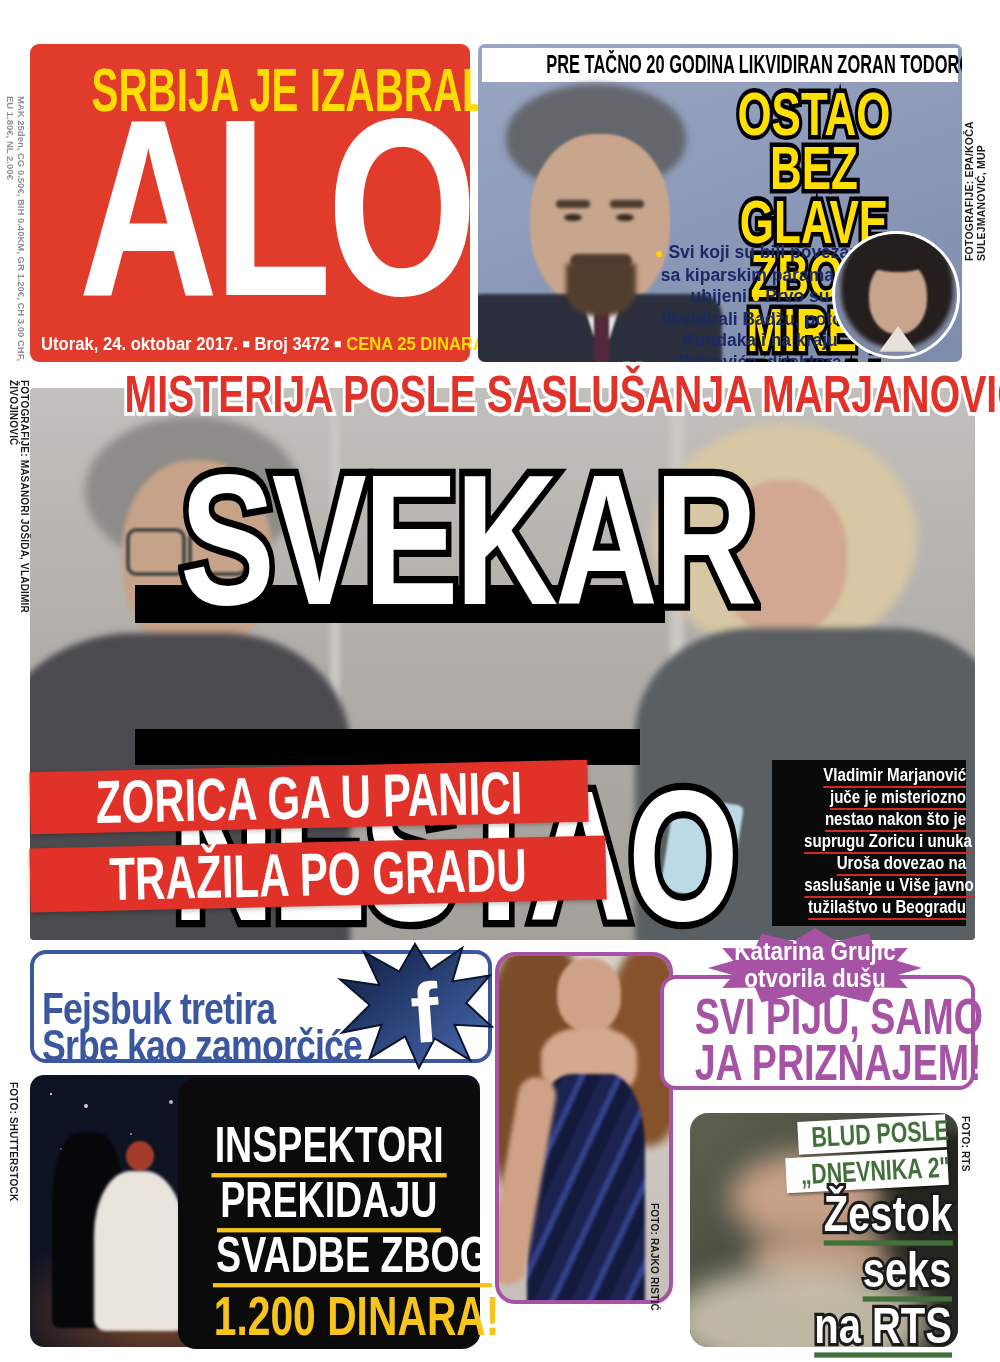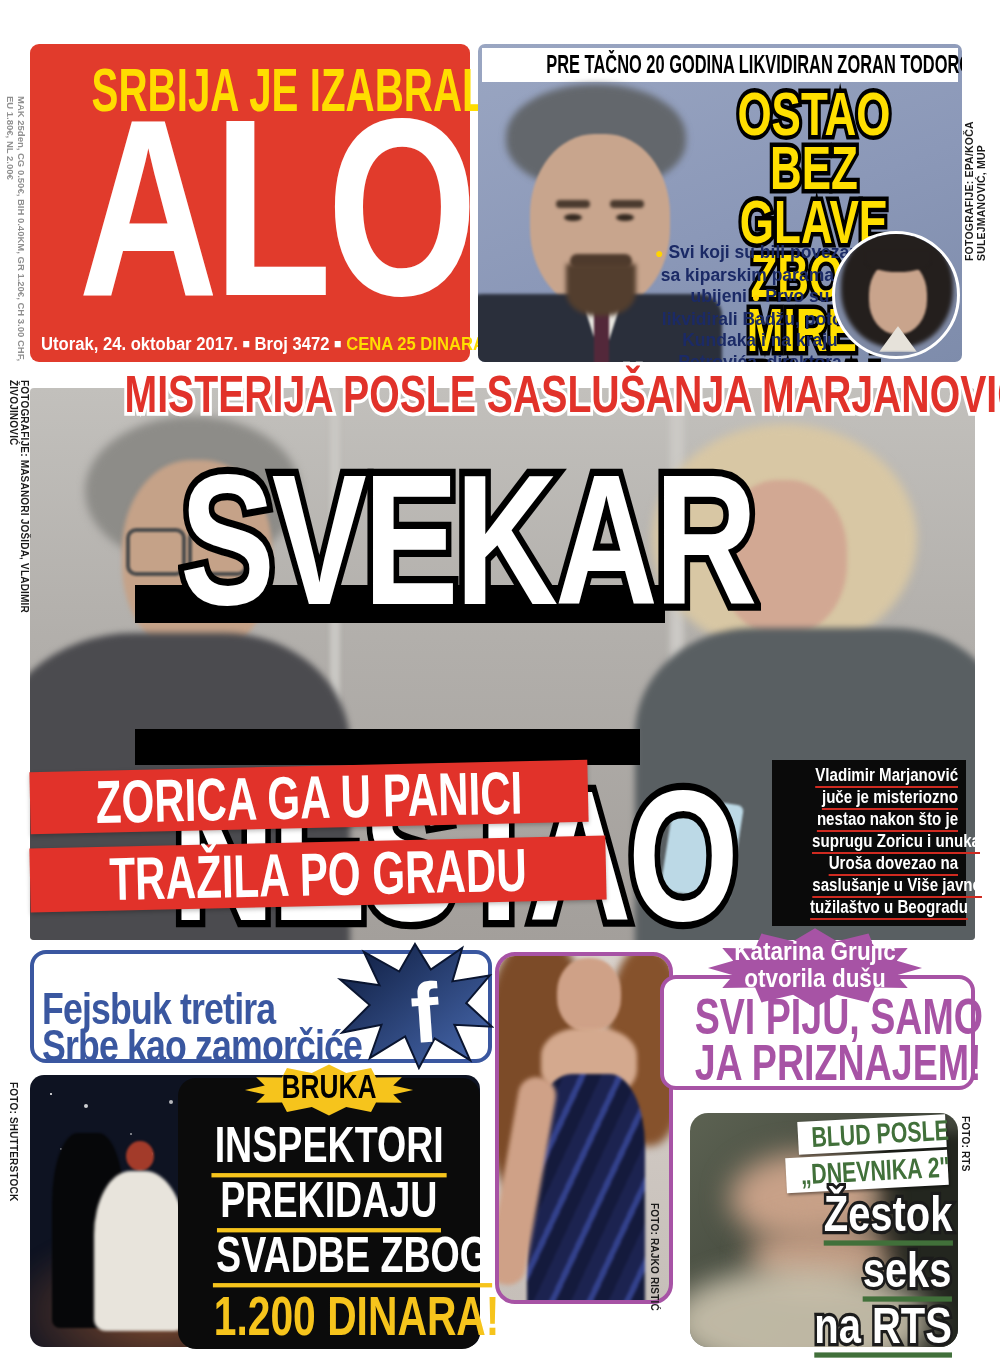--- a/index.html
+++ b/index.html
@@ -95,21 +95,21 @@
   .mega1{left:120px;top:404px;}
   .mega2{left:112px;top:562px;}
 
   .redbar{background:#e1322a;z-index:4;color:#fff;font-weight:700;text-align:center;
           box-shadow:0 2px 4px rgba(0,0,0,.25);}
   .redbar .in{display:block;transform:scale(.78,1.12);transform-origin:center;white-space:nowrap;}
   .redbarA{left:30px;top:766px;width:558px;height:62px;line-height:62px;font-size:54px;transform:rotate(-1.3deg);}
   .redbarB{left:30px;top:842px;width:576px;height:64px;line-height:64px;font-size:54px;transform:rotate(-1.3deg);}
 
   .sidebox{left:772px;top:760px;width:194px;height:166px;background:#0a0a0a;z-index:4;
-           padding:6px 8px;box-sizing:border-box;text-align:right;}
+           padding:6px 0;box-sizing:border-box;text-align:right;}
   .sidebox .ln{display:inline-block;color:#fff;font-size:18px;font-weight:700;line-height:19px;
                border-bottom:2.5px solid #cf2a20;padding-bottom:1px;margin-bottom:0px;
                transform:scale(.84,1);transform-origin:right center;white-space:nowrap;}
 
   
   .fbbox{left:30px;top:950px;width:462px;height:113px;background:#fff;border:4px solid #3a57a0;
          border-radius:16px;box-sizing:border-box;z-index:2;}
   .fb-kicker{left:6px;top:2px;background:#3a57a0;color:#fff;font-size:22px;font-weight:700;
              padding:3px 9px 4px;transform-origin:left top;}
   .fb-kicker-in{display:block;transform:scale(.8,1.1);transform-origin:left center;white-space:nowrap;}
@@ -315,26 +315,20 @@
   <div class="abs wedphoto">
     <div class="wp-stars"></div>
     <div class="wp-glow"></div>
     <div class="wp-groom"></div>
     <div class="wp-bridehair"></div>
     <div class="wp-dress"></div>
   </div>
   <div class="abs shutterstock-credit v-down credit">FOTO: SHUTTERSTOCK</div>
 
   <div class="abs blackbox">
-    <div class="abs badge">
-      <svg width="176" height="60" viewBox="0 0 180 60">
-        <polygon points="176,30 155.7,34.7 164.5,43 138.1,42.7 133,52.5 107.6,47.4 90,56 72.4,47.4 47,52.5 41.9,42.7 15.5,43 24.3,34.7 4,30 24.3,25.3 15.5,17 41.9,17.3 47,7.5 72.4,12.6 90,4 107.6,12.6 133,7.5 138.1,17.3 164.5,17 155.7,25.3" fill="#f6c41c"></polygon>
-      </svg>
-      <div class="txt">BRUKA</div>
-    </div>
     <div class="abs insp-wrap">
       <span class="insp-line">INSPEKTORI</span>
       <span class="insp-line">PREKIDAJU</span>
       <span class="insp-line">SVADBE ZBOG</span>
       <span class="insp-gold">1.200 DINARA!</span>
     </div>
   </div>
 
   <div class="abs katframe">
     <div class="kat-hairL"></div>

